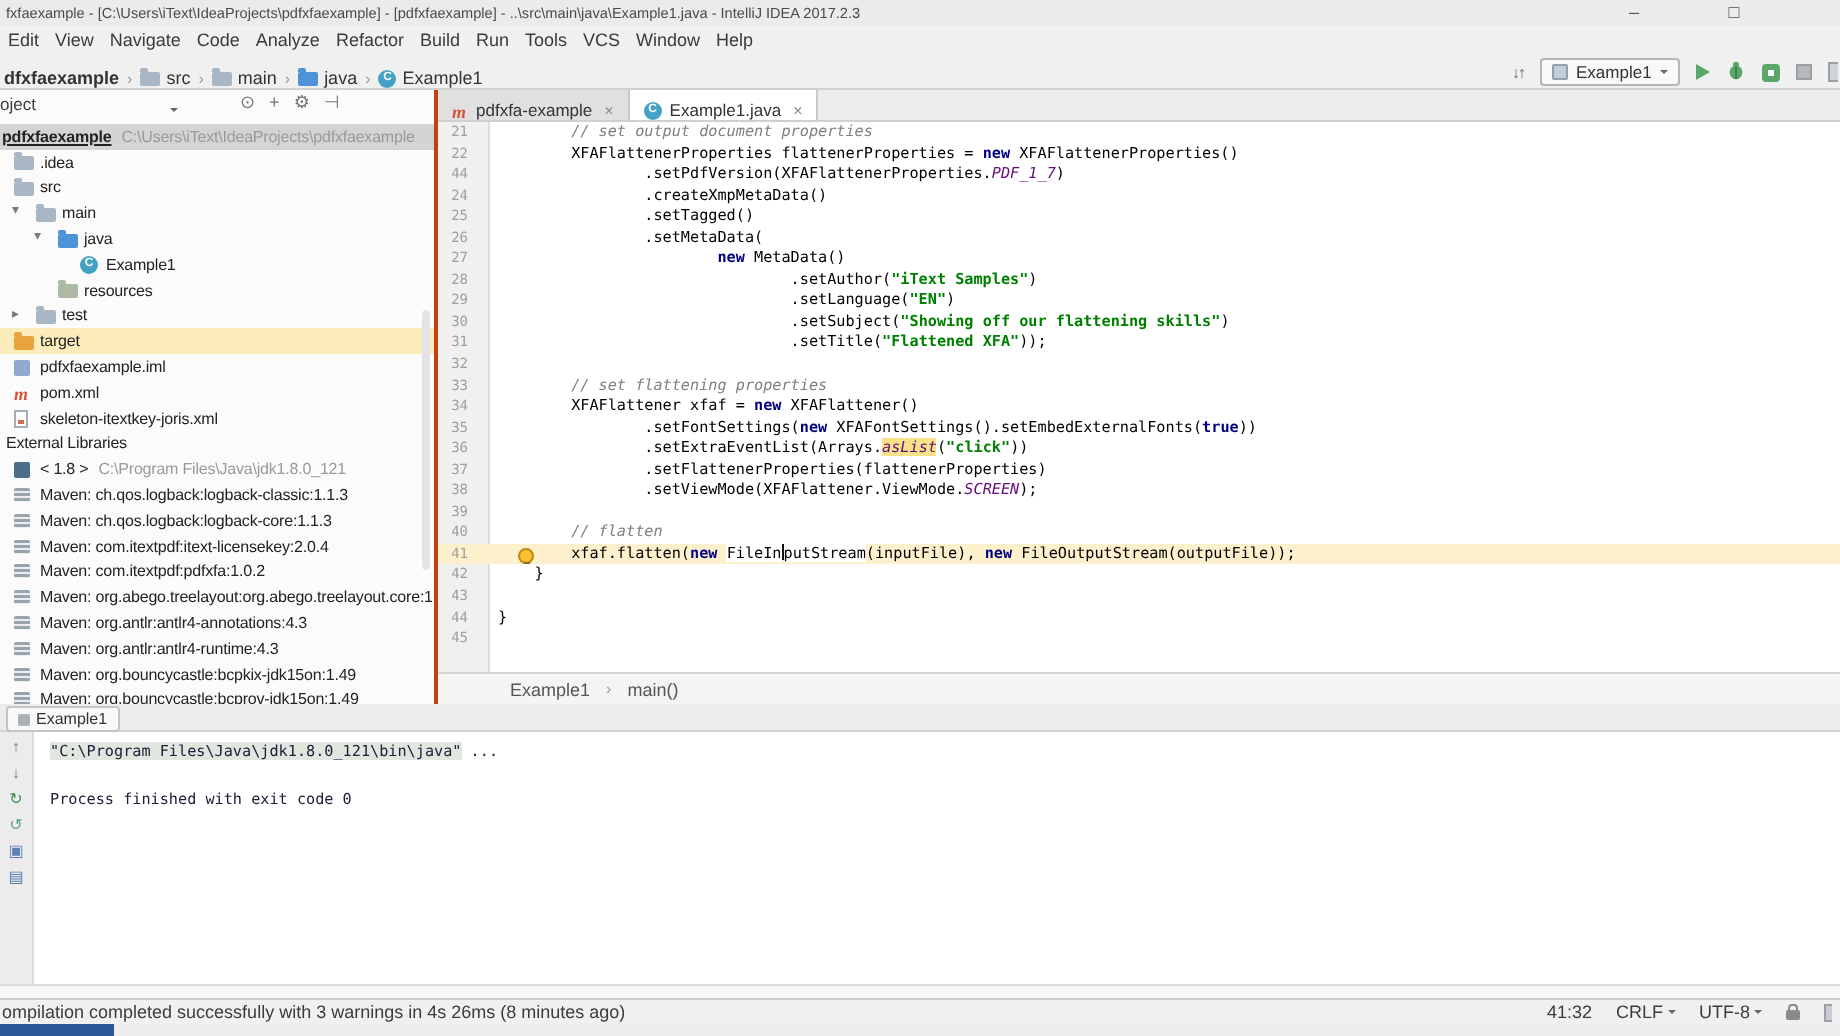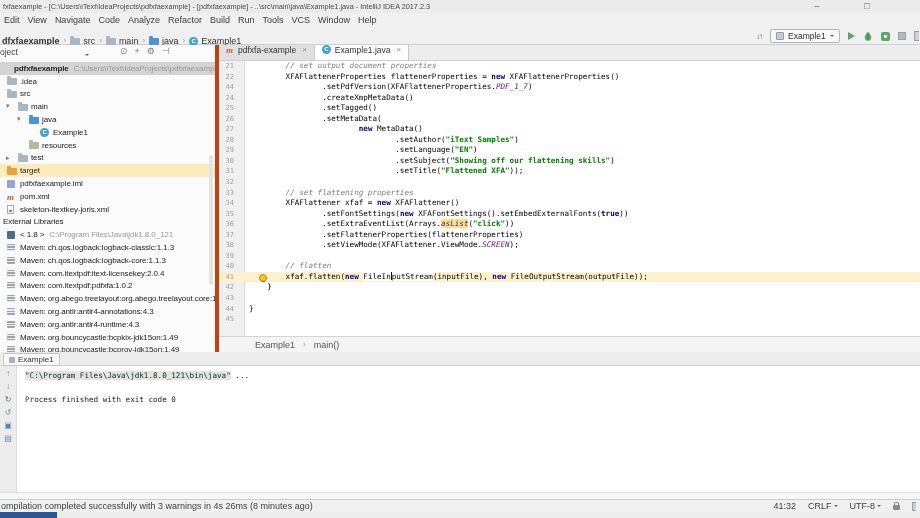--- a/index.html
+++ b/index.html
@@ -6,37 +6,37 @@
   #app{position:relative;width:920px;height:518px;overflow:hidden;background:#fff;
        font-family:"Liberation Sans",sans-serif;cursor:default;}
 
   
   .titlebar{position:absolute;left:0;top:0;width:920px;height:13px;background:#ebebeb;}
   .title-text{position:absolute;left:3px;top:0;font-size:7.3px;line-height:13px;color:#4a4a4a;white-space:nowrap;}
   .win-btn{position:absolute;top:0;width:22px;height:13px;text-align:center;font-size:9px;line-height:12px;color:#555;}
   .menubar{position:absolute;left:0;top:13px;width:920px;height:15px;background:#f0f0f0;display:flex;align-items:center;}
   .menu-item{font-size:9px;color:#3a3a3a;padding:0 4px;line-height:15px;}
   .navbar{position:absolute;left:0;top:28px;width:920px;height:17px;background:#f0f0f0;border-bottom:1px solid #cfcfcf;box-sizing:border-box;}
-  .crumbs{position:absolute;left:1px;top:8px;height:16px;display:flex;align-items:flex-start;font-size:9px;color:#333;white-space:nowrap;}
+  .crumbs{position:absolute;left:1px;top:0;height:16px;display:flex;align-items:flex-end;font-size:9px;color:#333;white-space:nowrap;}
   .crumb{display:flex;align-items:center;gap:3px;padding:0 1px;}
   .crumb-sep{color:#999;padding:0 3px;font-size:8px;}
   .b{font-weight:bold;}
   .nav-right{position:absolute;left:756px;top:0;height:16px;display:flex;align-items:center;gap:8px;}
   .sync-gl{font-size:8px;letter-spacing:-1px;color:#6a6a6a;}
   .run-config{display:flex;align-items:center;gap:4px;height:12px;padding:0 5px;border:1px solid #b5b5b5;border-radius:2px;background:#f8f8f8;font-size:8.5px;color:#333;}
   .rc-icon{width:8px;height:8px;background:#c3cdd6;border:1px solid #8fa0ae;border-radius:1px;box-sizing:border-box;}
   .dcaret{display:inline-block;width:0;height:0;border:2.5px solid transparent;border-top-color:#666;margin-top:2px;}
   .tri-play{width:0;height:0;border-left:7px solid #59a869;border-top:4.5px solid transparent;border-bottom:4.5px solid transparent;}
   .stop-sq{width:8px;height:8px;background:#b7babc;border:1px solid #9da1a4;box-sizing:border-box;}
   .cov-sq{width:9px;height:9px;background:#59a869;border-radius:2px;position:relative;}
   .cov-sq::after{content:"";position:absolute;left:3px;top:3px;width:3px;height:3px;background:#fff;}
   .partial-tool{width:5px;height:10px;background:#cfd3d6;border:1px solid #9aa0a6;border-right:none;box-sizing:border-box;}
 
   
-  .project-panel{position:absolute;left:0;top:45px;width:219px;height:307px;background:#fbfbfb;border-right:4px solid #c2410c;box-sizing:border-box;overflow:hidden;}
+  .project-panel{position:absolute;left:0;top:45px;width:219px;height:307px;background:#fbfbfb;border-right:2px solid #c2410c;box-sizing:border-box;overflow:hidden;}
   .pp-header{position:absolute;left:0;top:0;width:100%;height:17px;font-size:8.5px;color:#3c3c3c;}
   .pp-title{position:absolute;left:0;top:2px;}
   .pp-caret{position:absolute;left:85px;top:7px;}
   .pp-icons{position:absolute;left:120px;top:1px;display:flex;gap:7px;color:#777;font-size:9px;}
   .pp-tree{position:absolute;left:0;top:17px;width:100%;}
   .trow{position:relative;height:12.8px;font-size:8px;letter-spacing:-0.1px;color:#222;white-space:nowrap;overflow:hidden;display:flex;align-items:center;}
   .sel-row{background:#d4d4d4;}
   .excl-row{background:#fcecbc;}
   .chev{position:absolute;top:0;font-size:7px;color:#7a7a7a;line-height:12.8px;}
   .tlabel{display:inline-block;}
@@ -55,21 +55,21 @@
   .ico-maven{width:8px;height:9px;}
   .ico-maven::after{content:"m";color:#d4553a;font:bold italic 9px "Liberation Serif",serif;}
   .ico-xml{width:7px;height:9px;background:#fdfdfd;border:1px solid #a3aeb6;box-sizing:border-box;}
   .ico-xml::after{content:"";position:absolute;left:1px;bottom:1px;width:3px;height:1.5px;background:#d07050;}
   .ico-iml{width:8px;height:8px;background:#94a7d0;border-radius:1px;}
   .ico-jdk{width:8px;height:8px;background:#4a6d8c;border-radius:1px;}
   .ico-lib{width:8px;height:7px;border-radius:1px;background:repeating-linear-gradient(#98a5ad 0 1.5px,#e8eef2 1.5px 2.5px);}
 
   
   .tabbar{position:absolute;left:219px;top:45px;right:0;height:16px;background:#ededed;border-bottom:1px solid #cfcfcf;box-sizing:border-box;display:flex;}
-  .etab{display:flex;align-items:flex-start;gap:4px;padding:0 7px;font-size:8.5px;color:#333;background:#e0e0e0;border-right:1px solid #c9c9c9;}
+  .etab{display:flex;align-items:flex-end;gap:4px;padding:0 7px;font-size:8.5px;color:#333;background:#e0e0e0;border-right:1px solid #c9c9c9;}
   .etab.active{background:#fff;}
   .tab-close{color:#8a8a8a;font-size:8px;margin-left:2px;}
   .code-area{position:absolute;left:219px;top:61px;right:0;height:275px;overflow:hidden;
      font-family:"DejaVu Sans Mono",monospace;font-size:7.6px;
      background:linear-gradient(90deg,#f0f0f0 0 25px,#dcdcdc 25px 26px,#ffffff 26px);}
   .cline{display:flex;height:10.55px;line-height:10.55px;white-space:pre;position:relative;}
   .hline{background:#fcf0cd;}
   .ln{box-sizing:border-box;width:18px;padding-right:3px;text-align:right;font-size:7px;color:#9e9e9e;flex:none;}
   .ctext{padding-left:12px;color:#000;}
   .kw{color:#000080;font-weight:bold;}
@@ -186,21 +186,21 @@
       <span class="dcaret pp-caret"></span>
       <span class="pp-icons">
         <span>⊙</span>
         <span>+</span>
         <span>⚙</span>
         <span>⊣</span>
       </span>
     </div>
     <div class="pp-tree">
         <div class="trow sel-row">
-          <span class="tlabel b" style="margin-left: 14px;">pdfxfaexample</span>
+          <span class="tlabel b" style="margin-left: 1px; text-decoration: underline;">pdfxfaexample</span>
           <span class="tsub">C:\Users\iText\IdeaProjects\pdfxfaexample</span>
         </div>
         <div class="trow">
           <span class="ico ico-folder" style="position: absolute; left: 7px;"></span>
           <span class="tlabel" style="margin-left: 20px;">.idea</span>
         </div>
         <div class="trow">
           <span class="ico ico-folder" style="position: absolute; left: 7px;"></span>
           <span class="tlabel" style="margin-left: 20px;">src</span>
         </div>

